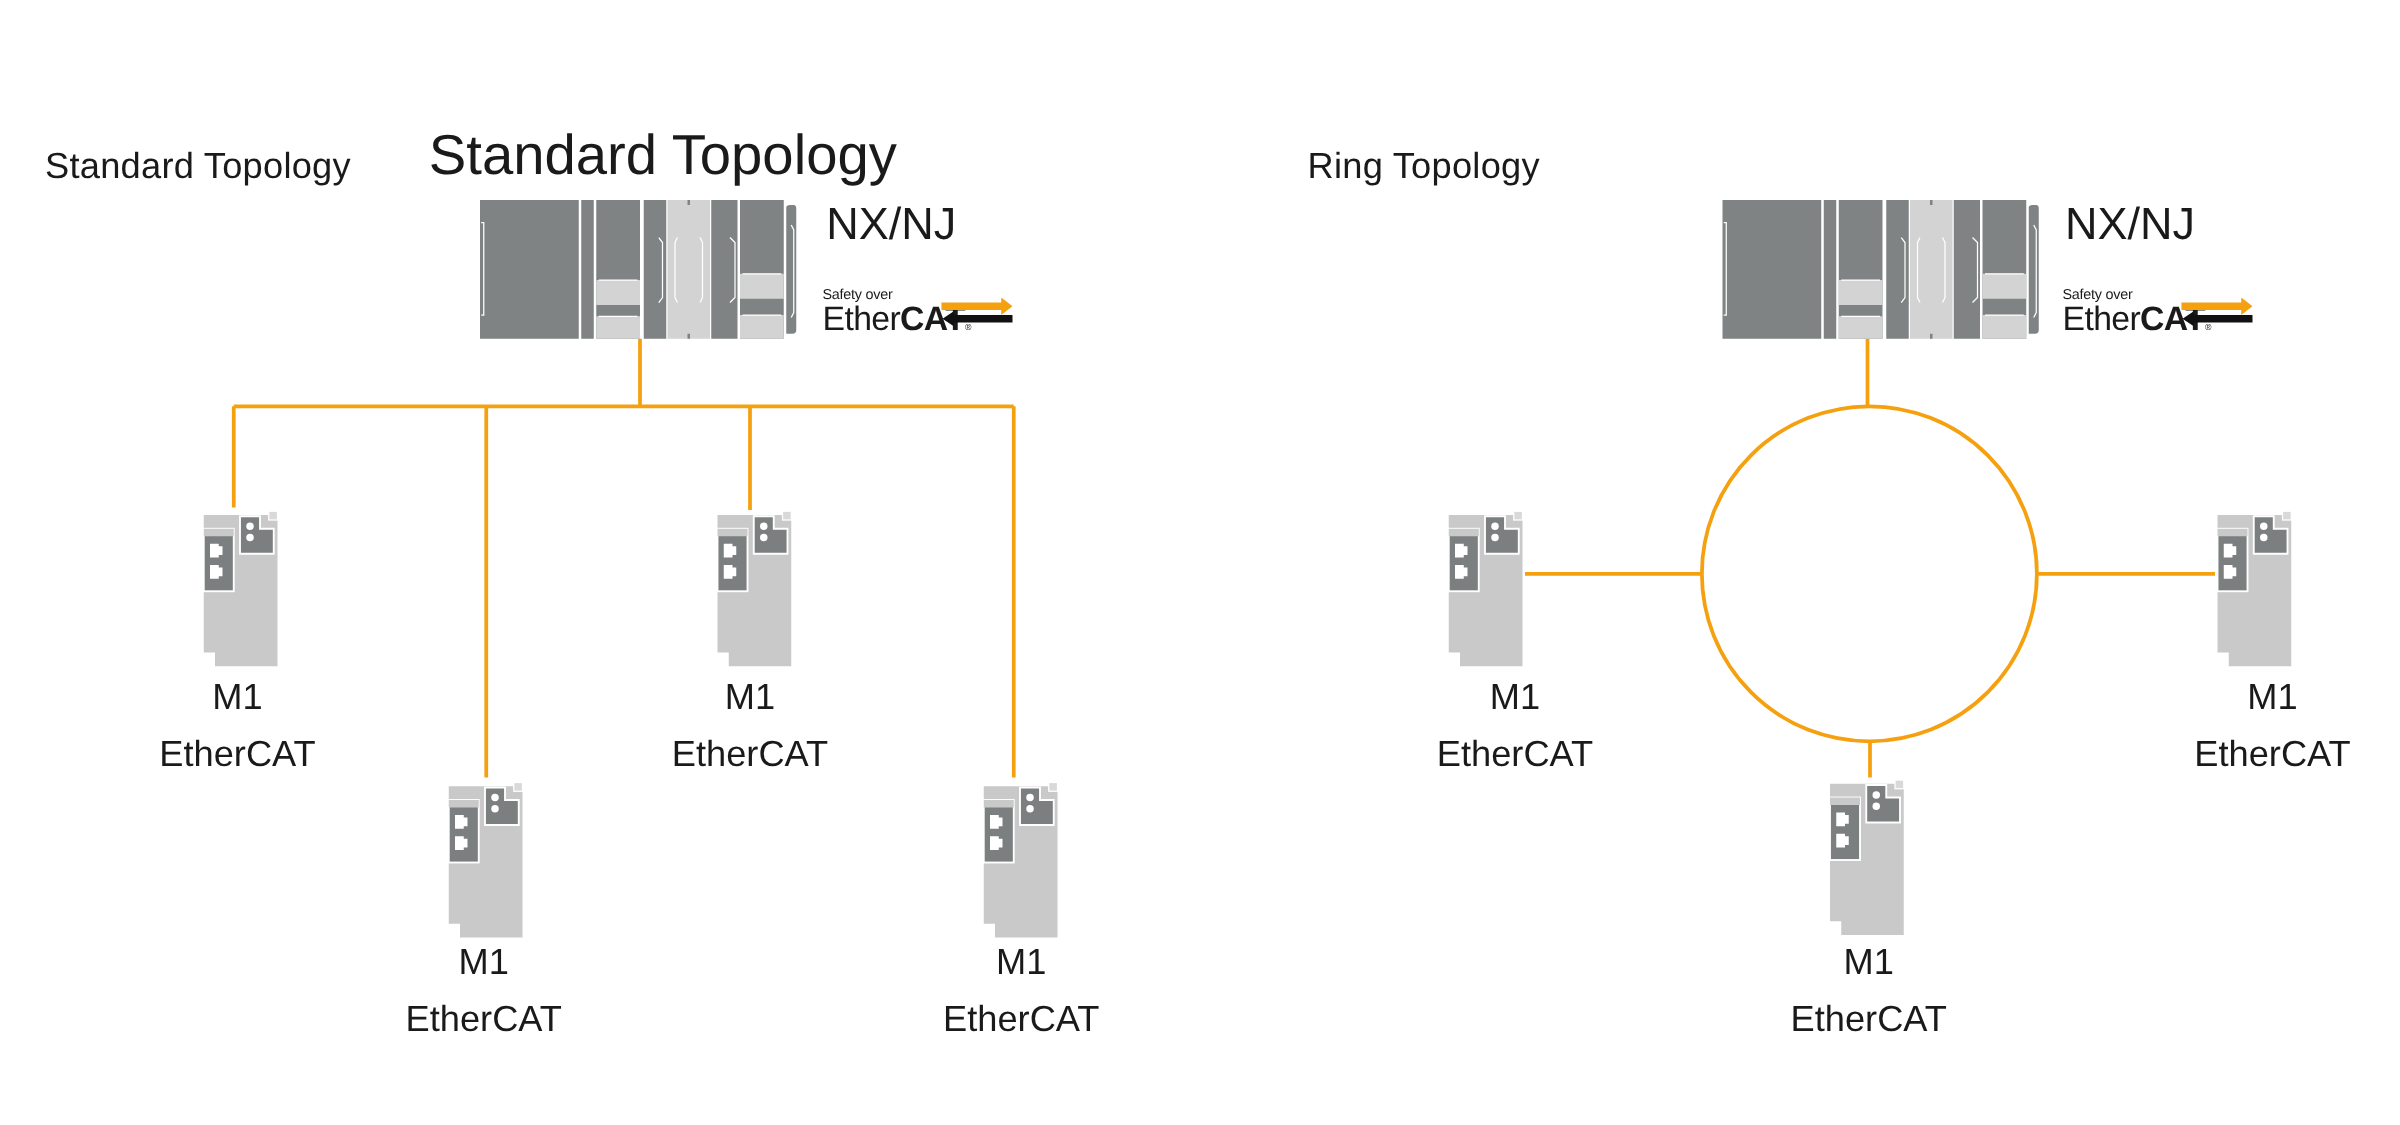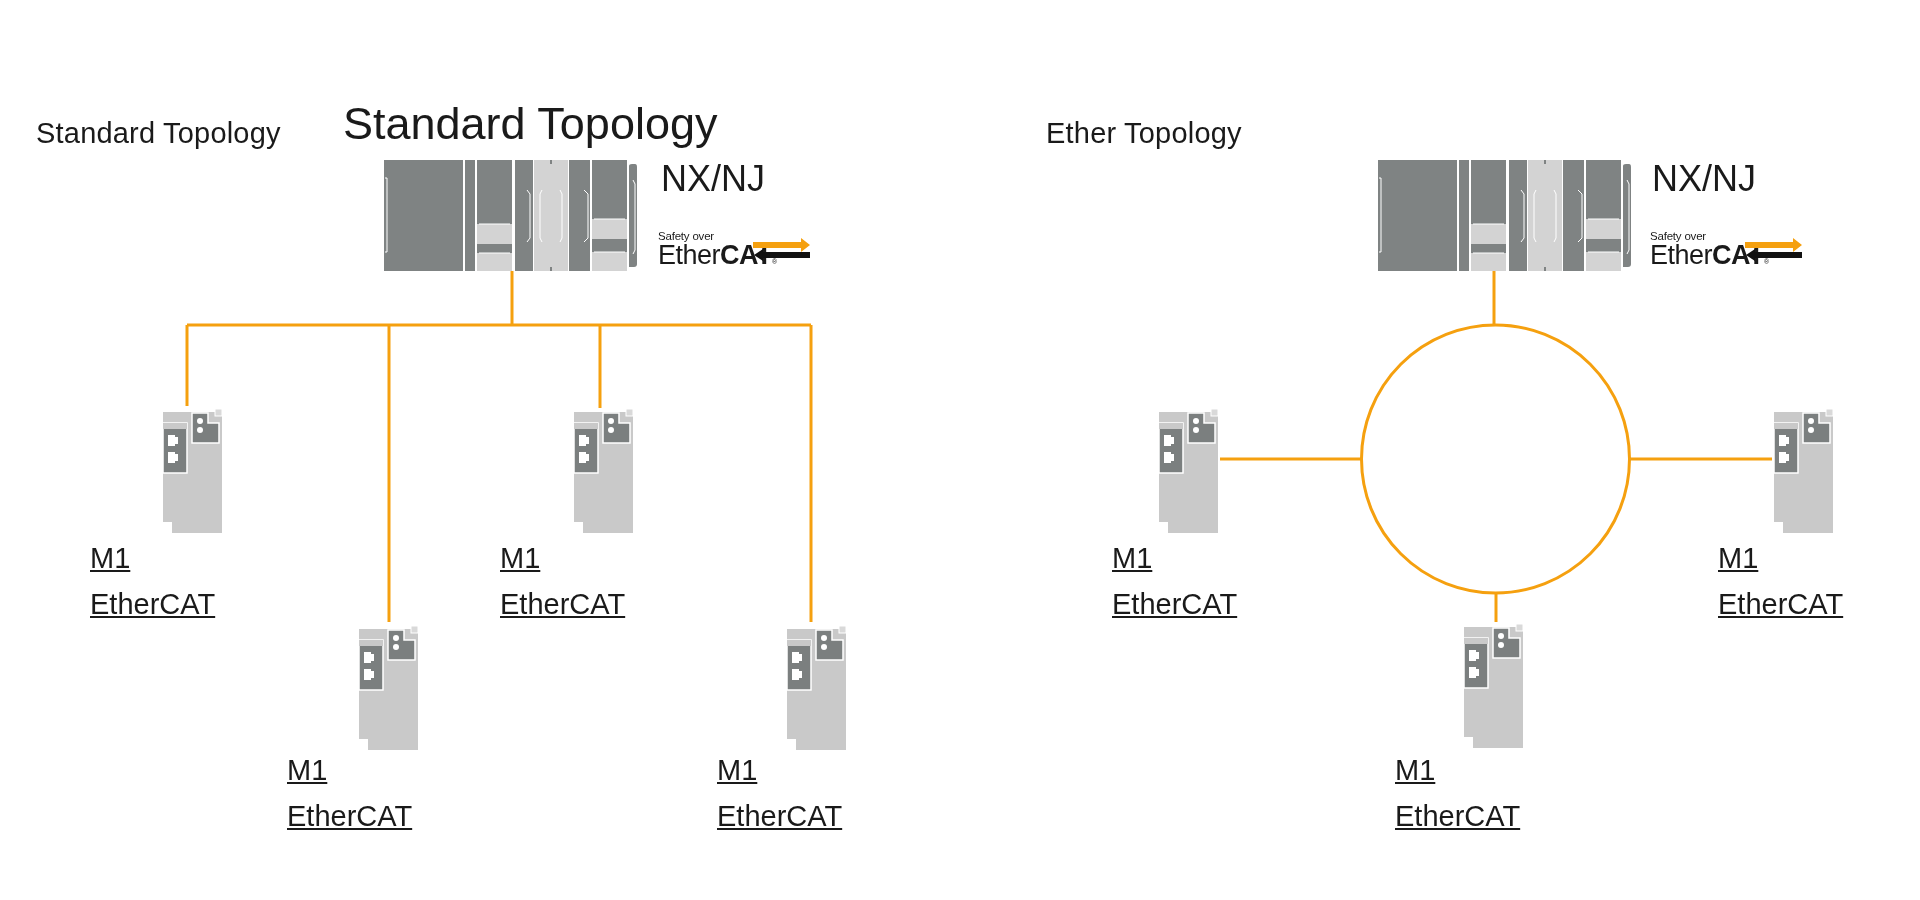--- a/index.html
+++ b/index.html
@@ -2,21 +2,21 @@
 <html><head>
 <meta charset="utf-8">
 <style>
   html, body { margin: 0; padding: 0; background: #ffffff; }
   body { width: 1920px; height: 900px; position: relative; overflow: hidden;
          font-family: "Liberation Sans", "DejaVu Sans", sans-serif; color: #1a1a1a; }
   .abs { position: absolute; text-align: center; }
   .title-small { font-size: 29px; letter-spacing: 0.2px; white-space: nowrap; }
   .title-big { font-size: 45px; white-space: nowrap; }
   .plc-label { font-size: 36px; white-space: nowrap; }
-  .dev-label { font-size: 29px; line-height: 46px; text-align: left; width: 200px; white-space: nowrap; text-decoration: underline; }
+  .dev-label { font-size: 29px; line-height: 46px; text-align: center; width: 200px; white-space: nowrap; }
   svg#canvas { position: absolute; left: 0; top: 0; }
   .logo { position: absolute; width: 160px; height: 45px; }
   .logo .safety { position: absolute; left: 0; top: 0; font-size: 11.5px; letter-spacing: -0.2px; white-space: nowrap; }
   .logo .ecat { position: absolute; left: 0; top: 10px; font-size: 27px; white-space: nowrap; letter-spacing: -0.5px; }
   .logo .ecat b { font-weight: 700; }
   .logo .reg { font-size: 7px; vertical-align: baseline; }
 </style>
 </head>
 <body>
 
@@ -167,21 +167,21 @@
 
 <div class="logo" style="left:658px; top:230px;">
   <span class="safety">Safety over</span>
   <span class="ecat"><span>Ether</span><b>CAT</b><span class="reg">®</span></span>
   <svg style="position:absolute; left:95px; top:8px;" width="60" height="24">
     <polygon points="0,4 48,4 48,0 57,7 48,14 48,10 0,10" fill="#f5a00f"></polygon>
     <polygon points="57,14 10,14 10,11 1,17 10,23 10,20 57,20" fill="#111"></polygon>
   </svg>
 </div>
 
-<div class="abs title-small" style="left:1046px; top:117px;">Ether Topology</div>
+<div class="abs title-small" style="left:1046px; top:117px;">Ring Topology</div>
 <div class="abs plc-label" style="left:1652px; top:158px;">NX/NJ</div>
 
 <div class="logo" style="left:1650px; top:230px;">
   <span class="safety">Safety over</span>
   <span class="ecat"><span>Ether</span><b>CAT</b><span class="reg">®</span></span>
   <svg style="position:absolute; left:95px; top:8px;" width="60" height="24">
     <polygon points="0,4 48,4 48,0 57,7 48,14 48,10 0,10" fill="#f5a00f"></polygon>
     <polygon points="57,14 10,14 10,11 1,17 10,23 10,20 57,20" fill="#111"></polygon>
   </svg>
 </div>

